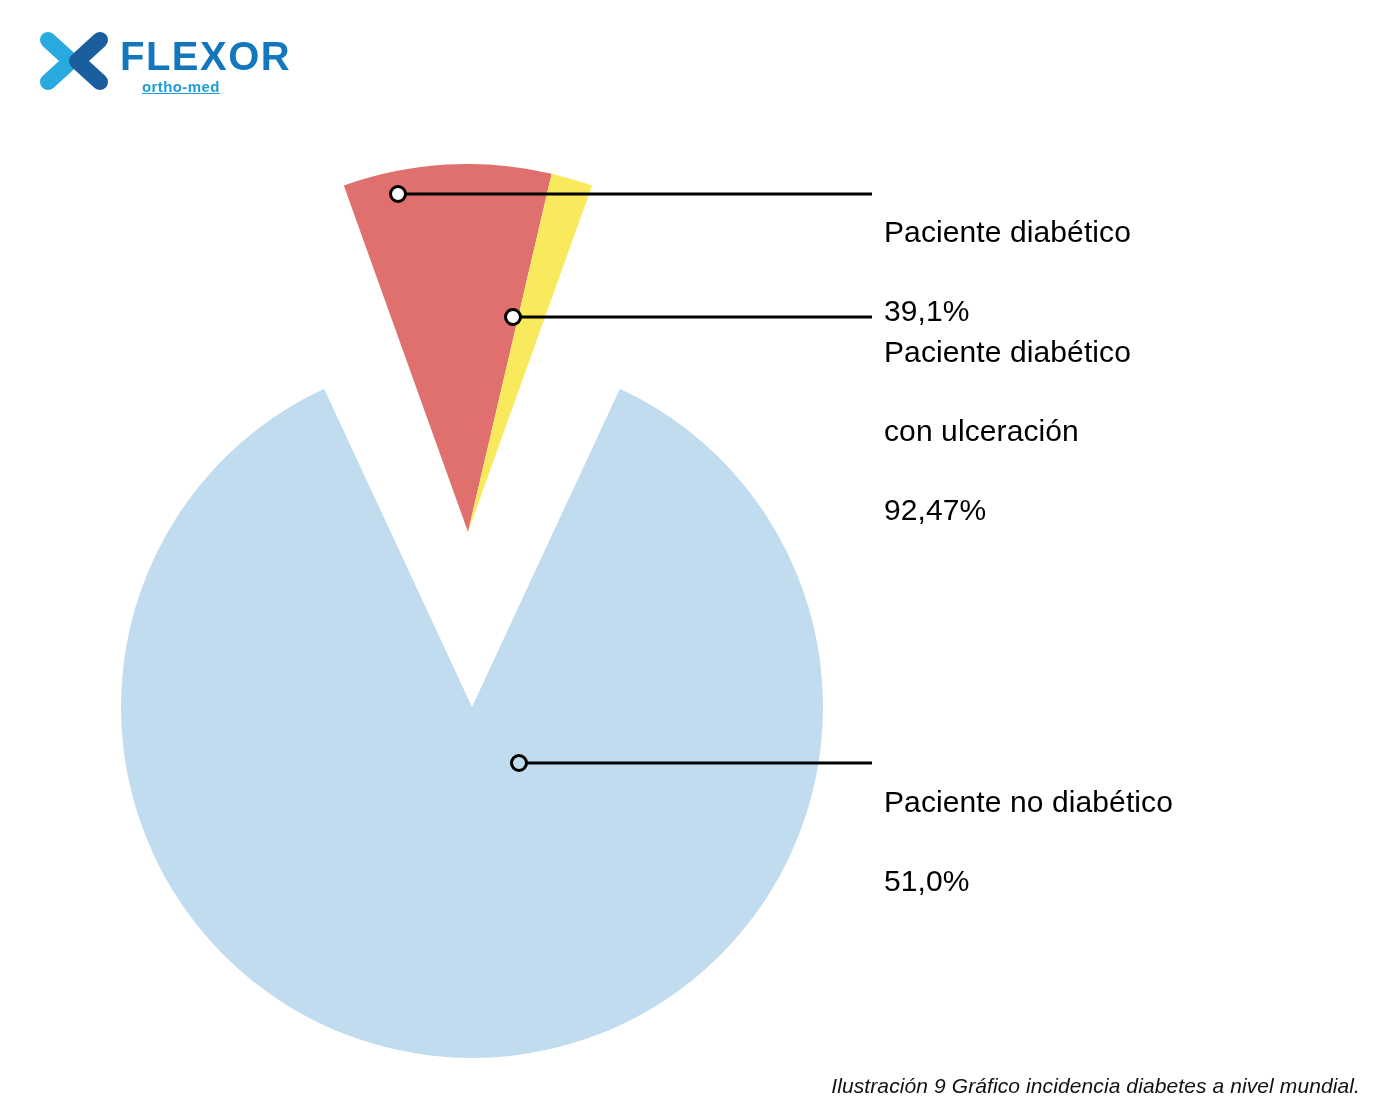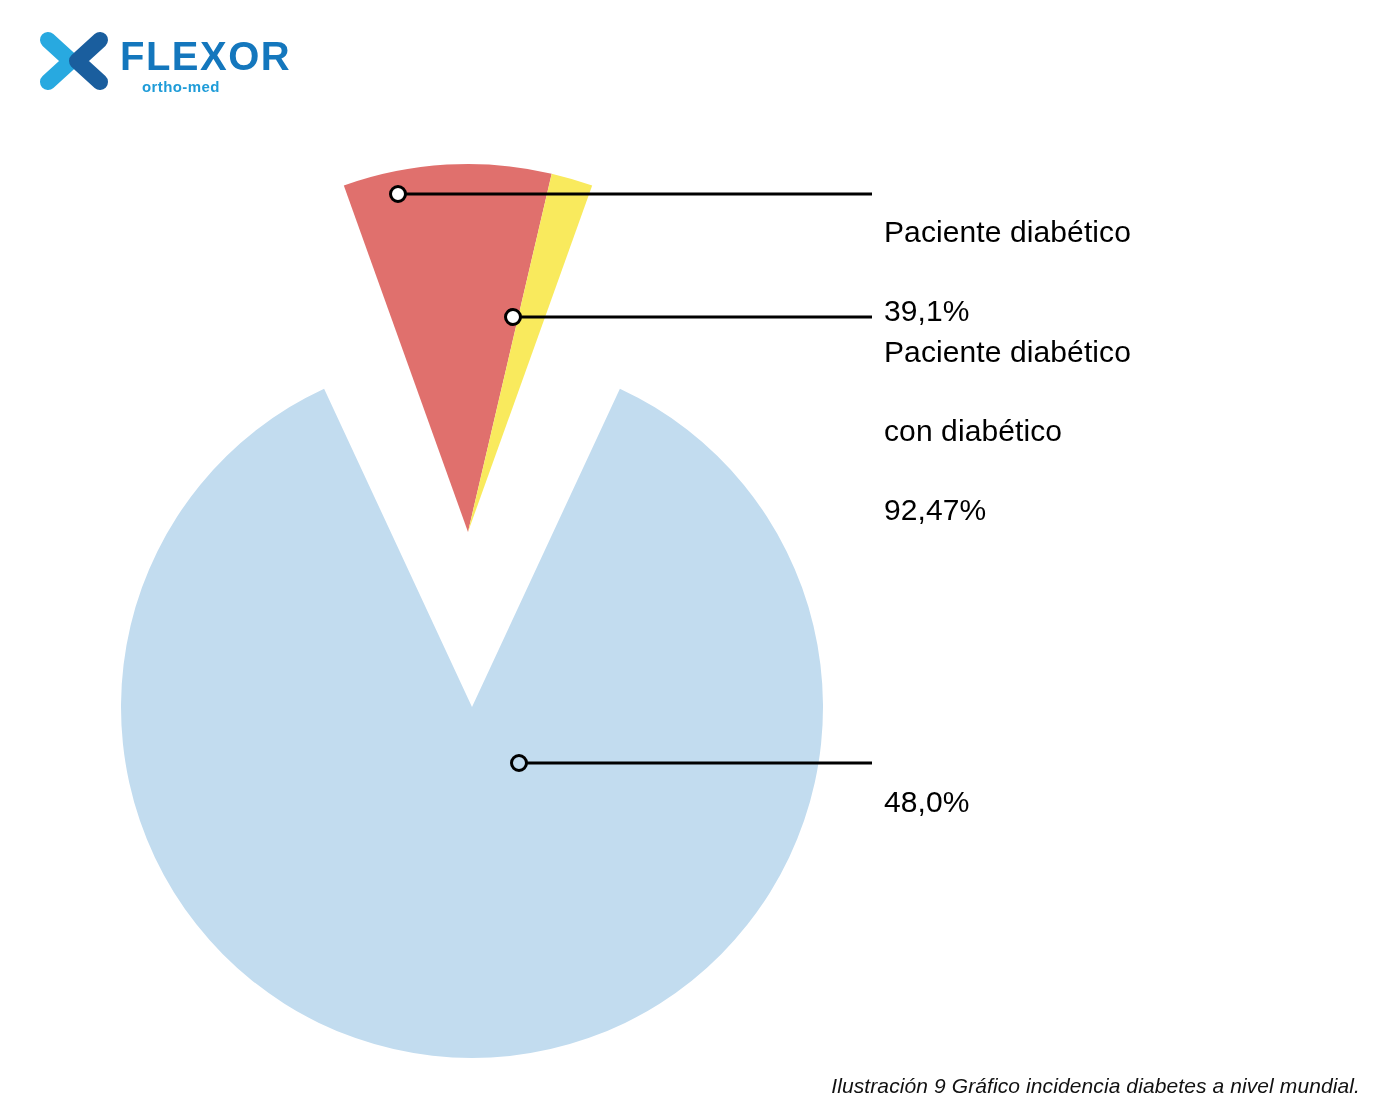--- a/index.html
+++ b/index.html
@@ -50,20 +50,21 @@
   #logo .logo-sub {
     display: block;
     margin-top: 3px;
     margin-left: 22px;
     font-size: 15px;
     font-weight: 700;
     letter-spacing: 0.4px;
     line-height: 1;
     color: #1f9cd8;
     font-family: "Liberation Sans", sans-serif;
+    text-decoration: underline;
   }
 
   
   #chart-area {
     position: absolute;
     left: 0;
     top: 0;
     width: 1380px;
     height: 1096px;
   }
@@ -145,22 +146,23 @@
     </g>
   </svg>
 
   <div class="callout-label" id="label-0">
     <span class="lbl-name">Paciente diabético</span>
     <span class="lbl-value">39,1%</span>
   </div>
 
   <div class="callout-label" id="label-1">
     <span class="lbl-name">Paciente diabético</span>
-    <span class="lbl-name">con diabético</span>
+    <span class="lbl-name">con ulceración</span>
     <span class="lbl-value">92,47%</span>
   </div>
 
   <div class="callout-label" id="label-2">
-    <span class="lbl-value">48,0%</span>
+    <span class="lbl-name">Paciente no diabético</span>
+    <span class="lbl-value">51,0%</span>
   </div>
 </div>
 
 <div id="caption">Ilustración 9 Gráfico incidencia diabetes a nivel mundial.</div>
 
 </body></html>

